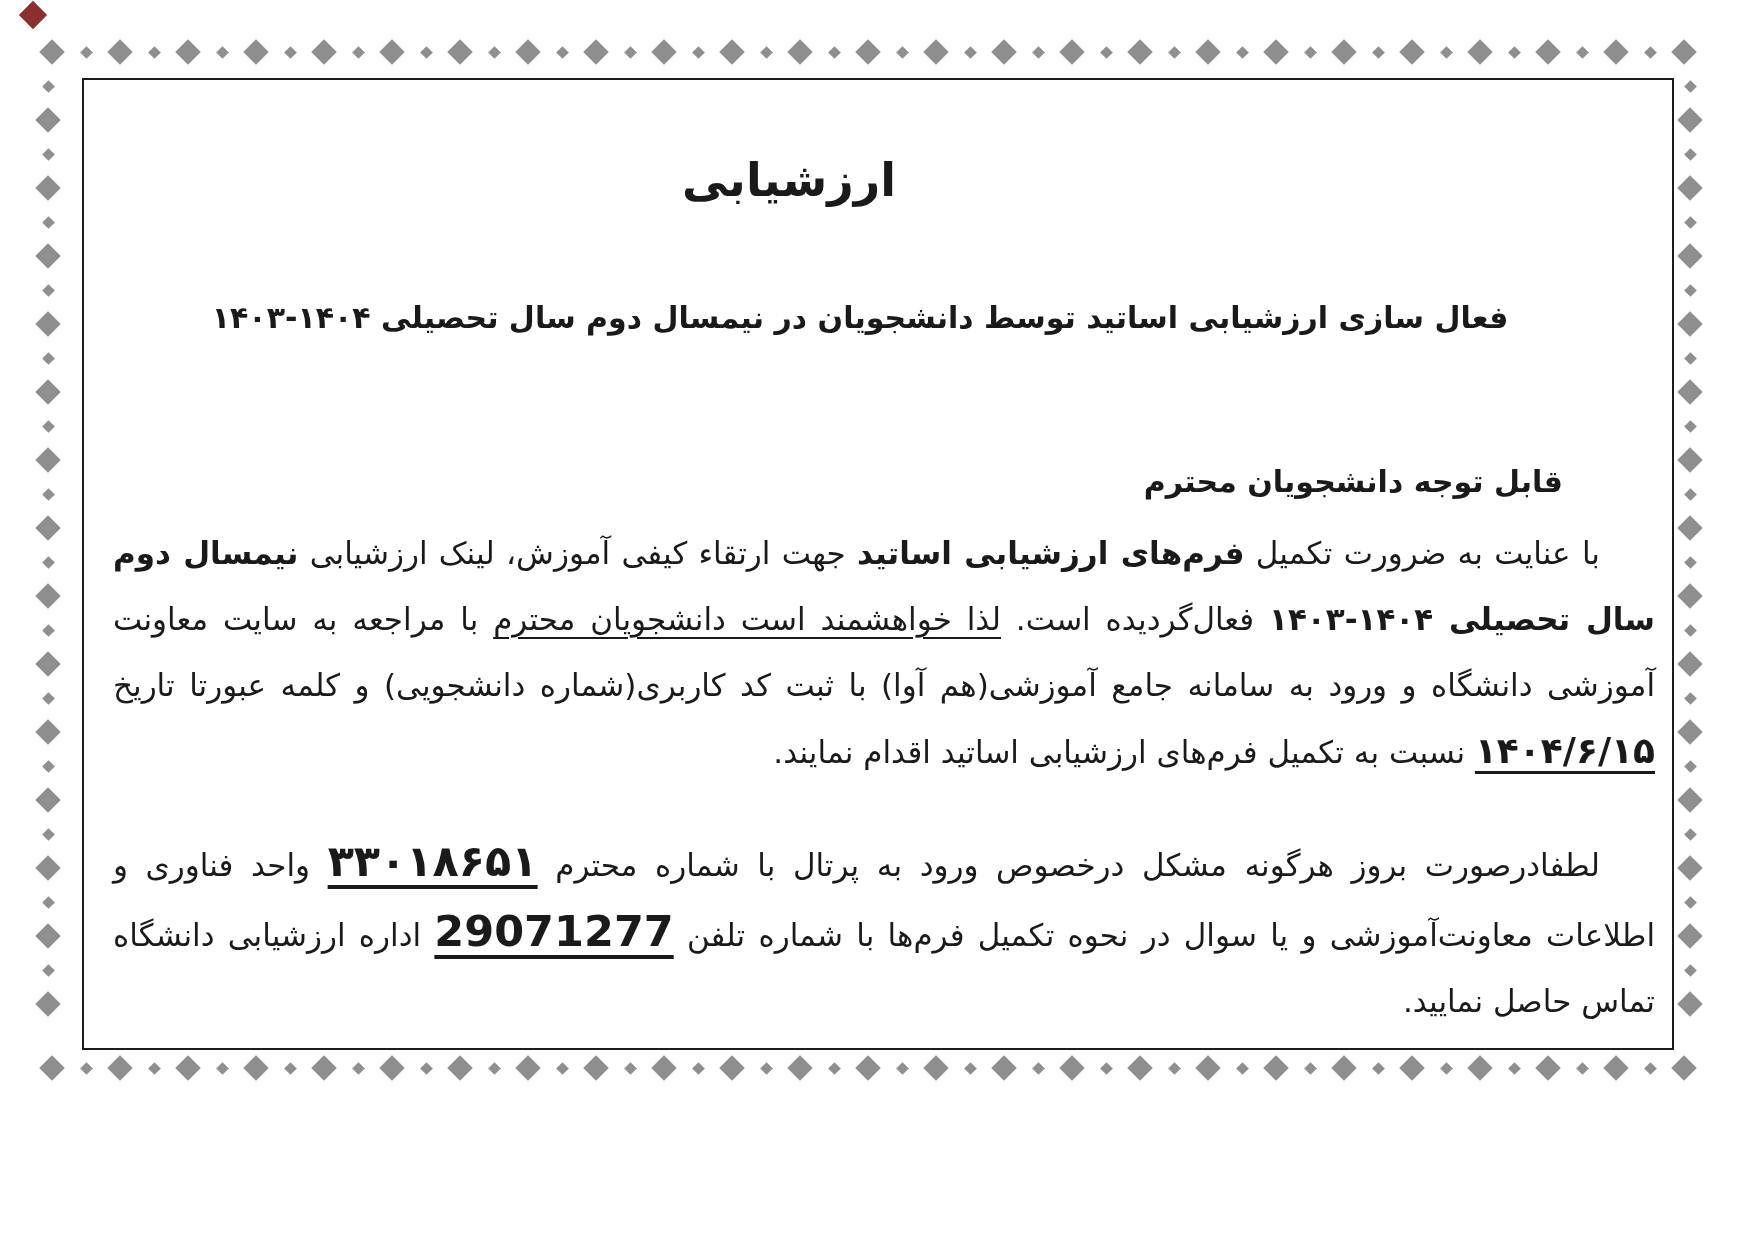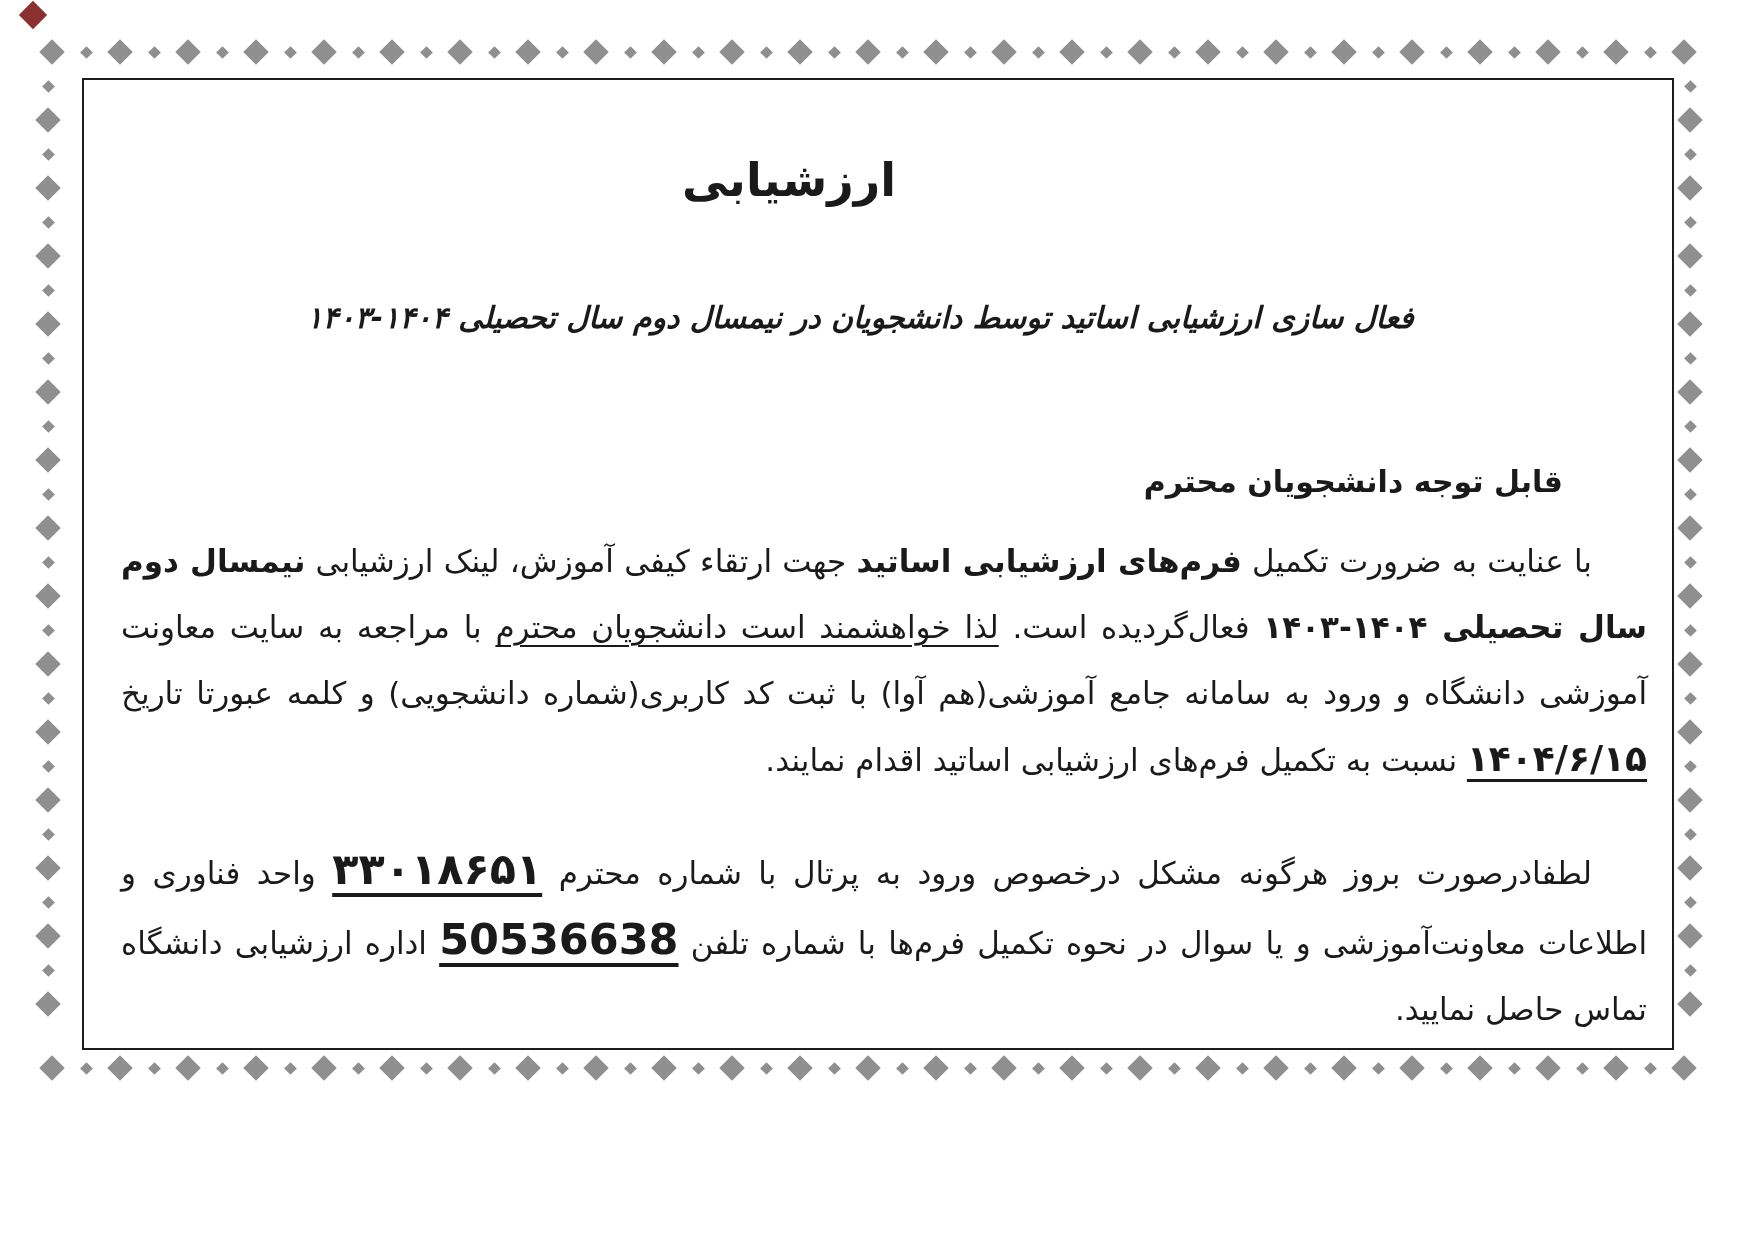--- a/index.html
+++ b/index.html
@@ -21,29 +21,29 @@
   }
   .doc{position:absolute;left:105px;right:91px;top:0;direction:rtl;}
   .title{
     position:absolute;left:0;right:0;top:150px;
     text-align:center;padding-right:190px;box-sizing:border-box;
     font-size:46px;font-weight:bold;line-height:60px;
   }
   .subtitle{
     position:absolute;left:0;right:0;top:292px;
     text-align:center;padding-right:48px;box-sizing:border-box;
-    font-size:30px;font-weight:bold;line-height:52px;font-style:italic;
+    font-size:30px;font-weight:bold;line-height:52px;
   }
   .section-heading{
     position:absolute;left:0;right:0;top:456px;
     text-align:right;padding-right:100px;box-sizing:border-box;
     font-size:30px;font-weight:bold;line-height:52px;
   }
   .para{
-    position:absolute;left:0;right:0;margin:16px;
+    position:absolute;left:0;right:0;margin:8px;
     font-size:31px;line-height:66px;
     text-align:justify;text-justify:inter-word;
     text-indent:55px;
   }
   .para1{top:512px;}
   .para2{top:820px;}
   .b{font-weight:bold;}
   .u{
     text-decoration:underline;
     text-underline-offset:7px;
@@ -226,16 +226,16 @@
   <div class="doc">
 
     <div class="title">ارزشیابی</div>
 
     <div class="subtitle">فعال سازی ارزشیابی اساتید توسط دانشجویان در نیمسال دوم سال تحصیلی ۱۴۰۴-۱۴۰۳</div>
 
     <div class="section-heading">قابل توجه دانشجویان محترم</div>
 
     <p class="para para1"><span>با عنایت به ضرورت تکمیل </span><span class="b">فرم‌های ارزشیابی اساتید</span><span> جهت ارتقاء کیفی آموزش، لینک ارزشیابی </span><span class="b">نیمسال دوم سال تحصیلی ۱۴۰۴-۱۴۰۳</span><span> فعال‌گردیده است. </span><span class="u">لذا خواهشمند است دانشجویان محترم</span><span> با مراجعه به سایت معاونت آموزشی دانشگاه و ورود به سامانه جامع آموزشی(هم آوا) با ثبت کد کاربری(شماره دانشجویی) و کلمه عبورتا تاریخ </span><span class="date">۱۴۰۴/۶/۱۵</span><span> نسبت به تکمیل فرم‌های ارزشیابی اساتید اقدام نمایند.</span></p>
 
-    <p class="para para2"><span>لطفادرصورت بروز هرگونه مشکل درخصوص ورود به پرتال با شماره محترم </span><span class="phone">۳۳۰۱۸۶۵۱</span><span> واحد فناوری و اطلاعات معاونت‌آموزشی و یا سوال در نحوه تکمیل فرم‌ها با شماره تلفن </span><span class="phone">50536638</span><span> اداره ارزشیابی دانشگاه تماس حاصل نمایید.</span></p>
+    <p class="para para2"><span>لطفادرصورت بروز هرگونه مشکل درخصوص ورود به پرتال با شماره محترم </span><span class="phone">۳۳۰۱۸۶۵۱</span><span> واحد فناوری و اطلاعات معاونت‌آموزشی و یا سوال در نحوه تکمیل فرم‌ها با شماره تلفن </span><span class="phone">29071277</span><span> اداره ارزشیابی دانشگاه تماس حاصل نمایید.</span></p>
 
   </div>
 </div>
 
 </body></html>

